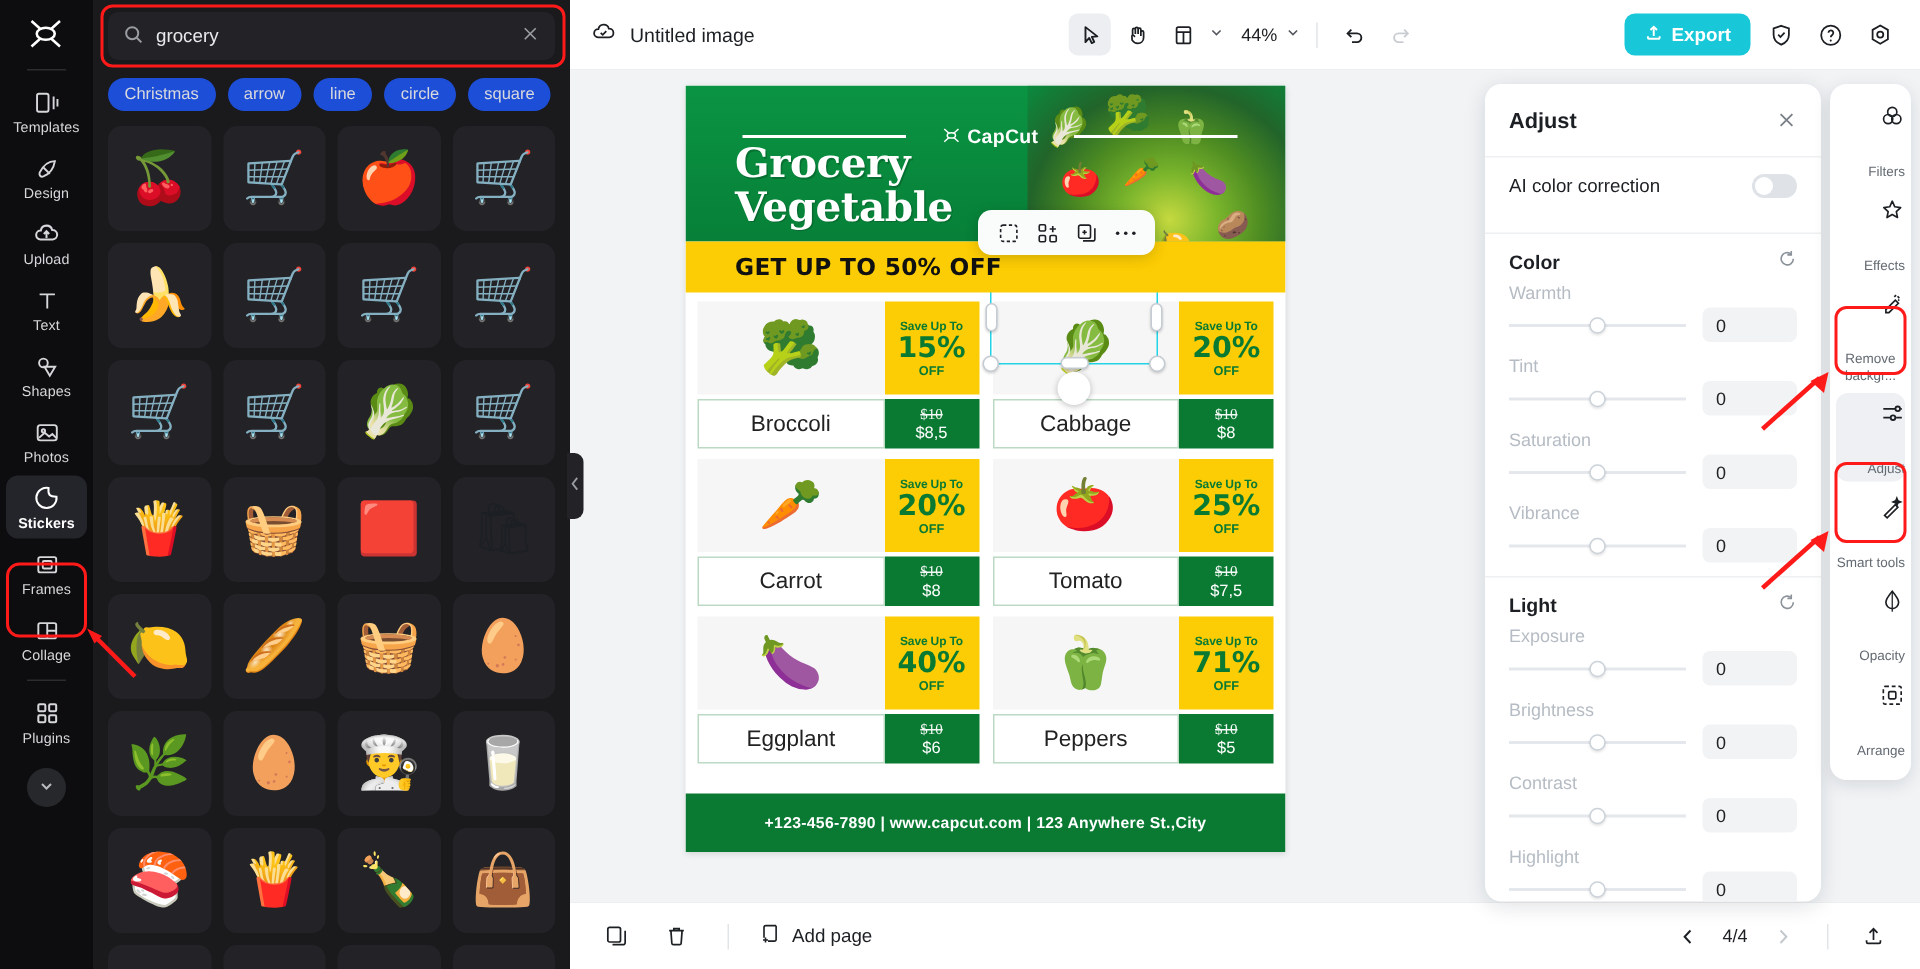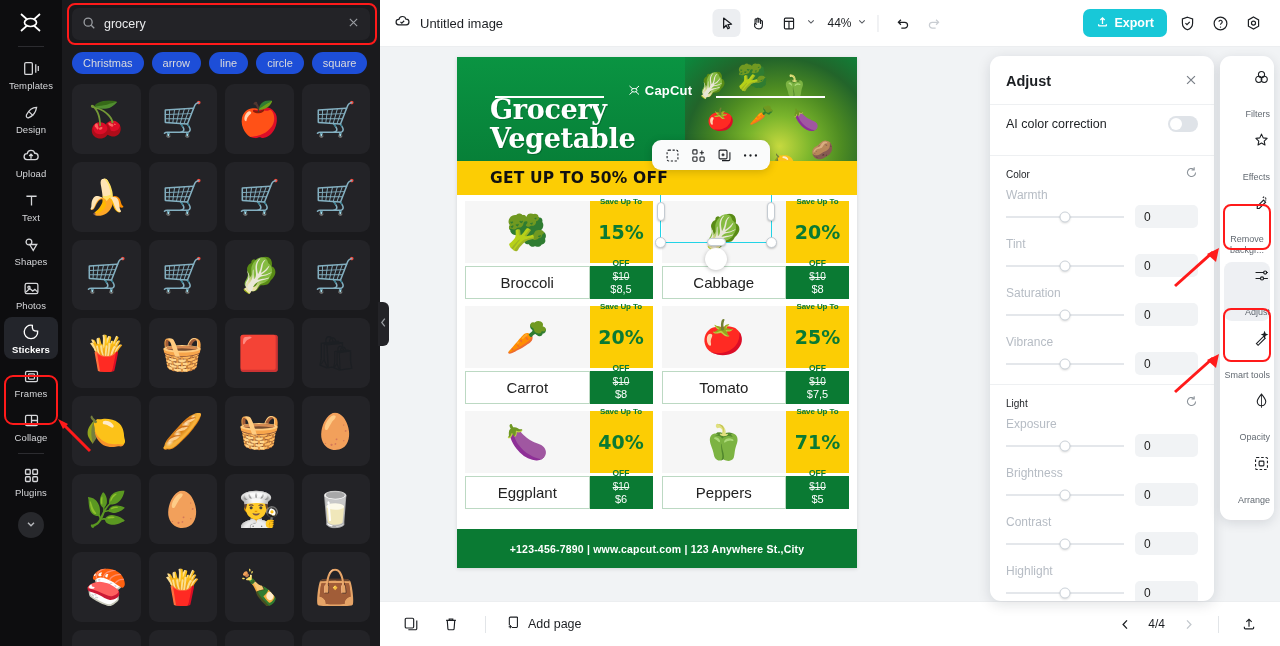--- a/index.html
+++ b/index.html
@@ -100,21 +100,21 @@
   .page-wrap { position: absolute; left: 77px; top: 10px; width: 400px; }
   .page-head { display: flex; align-items: center; height: 22px; padding: 0 2px; }
   .page-label { font-size: 11.5px; color: #80868e; }
   .page-head-right { margin-left: auto; display: flex; align-items: center; gap: 11px; }
 
   .canvas {
     width: 400px; height: 511px; background: #fff; position: relative;
     box-shadow: 0 1px 4px rgba(0,0,0,.12); overflow: hidden;
   }
   .c-hero { height: 104px; background: linear-gradient(180deg,#0a9442 0%,#078038 100%); position: relative; overflow: hidden; }
-  .brandline { position: absolute; top: 26px; display: flex; align-items: flex-end; gap: 24px; left: 38px; width: 330px; }
+  .brandline { position: absolute; top: 26px; display: flex; align-items: center; gap: 24px; left: 38px; width: 330px; }
   .bl { flex: 1; height: 2px; background: #fff; }
   .brandname { display: flex; align-items: center; gap: 4px; color: #fff; font-size: 13px; font-weight: bold; letter-spacing: .2px; }
   .hero-title {
     position: absolute; left: 33px; top: 38px; color: #fff;
     font-family: "DejaVu Serif", serif; font-weight: bold;
     font-size: 27px; line-height: 29px; letter-spacing: -.3px;
     text-shadow: 1px 1px 0 rgba(0,0,0,.18);
   }
   .hero-img {
     position: absolute; right: 0; top: 0; width: 172px; height: 144px;
@@ -128,35 +128,35 @@
   .c-band .bt { font-family: "DejaVu Sans", sans-serif; font-weight: bold; font-size: 15.5px; color: #111; letter-spacing: .2px; }
   .c-grid { padding: 6px 8px 2px; display: grid; grid-template-columns: 1fr 1fr; gap: 7px 9px; }
   .prod { position: relative; }
   .prod-top { display: flex; height: 62px; }
   .prod-pic {
     flex: 1; display: flex; align-items: center; justify-content: center;
     background: #f6f6f6; font-size: 34px; line-height: 1;
   }
   .prod-save {
     width: 63px; background: #fccd04; display: flex; flex-direction: column;
-    align-items: center; justify-content: center; color: #0a7a33; padding-top: 1px; gap: 16px;
+    align-items: center; justify-content: center; color: #0a7a33; padding-top: 1px;
   }
   .sv-top { font-size: 8px; font-weight: bold; letter-spacing: -.1px; }
   .sv-pct { font-family: "DejaVu Sans", sans-serif; font-size: 19px; font-weight: bold; line-height: 20px; }
   .sv-off { font-size: 8.5px; font-weight: bold; }
   .prod-bot { display: flex; height: 33px; margin-top: 3px; }
   .prod-name {
     flex: 1; border: 1px solid #bcd9c3; display: flex; align-items: center;
     justify-content: center; font-size: 15px; color: #222; background: #fff;
   }
   .prod-price {
     width: 63px; background: #0a7a33; color: #fff; display: flex;
     flex-direction: column; align-items: center; justify-content: center; line-height: 12px;
   }
-  .old { font-size: 10px; text-decoration: line-through; opacity: .95; }
+  .old { font-size: 10px; text-decoration: line-through; opacity: .95; font-family: Liberation Serif, serif; }
   .new { font-size: 11px; }
   .c-foot {
     position: absolute; left: 0; bottom: 0; width: 100%; height: 39px; background: #0a7a33;
     display: flex; align-items: center; justify-content: center;
     color: #fff; font-size: 10.5px; font-weight: bold; letter-spacing: .2px;
   }
 
   
   .sel-box { position: absolute; left: 203px; top: 123px; width: 112px; height: 63px; border: 1.5px solid #22d3e6; }
   .hdl { position: absolute; background: #fff; border: 1px solid #c4cbd2; border-radius: 6px; box-shadow: 0 1px 2px rgba(0,0,0,.2); }
@@ -193,21 +193,21 @@
   .adj-title { font-size: 14.5px; font-weight: bold; }
   .adj-rule { height: 1px; background: #eef0f2; margin: 12px -16px 0; }
   .adj-row { display: flex; align-items: center; height: 38px; }
   .adj-row .lab { font-size: 12.5px; }
   .toggle {
     margin-left: auto; width: 30px; height: 16px; border-radius: 9px;
     background: #dfe3e8; position: relative; cursor: pointer;
   }
   .toggle .knob { position: absolute; left: 2px; top: 2px; width: 12px; height: 12px; border-radius: 50%; background: #fff; }
   .sec-head { display: flex; align-items: center; margin-top: 10px; }
-  .sec-title { font-size: 10px; font-weight: normal; text-align: right; }
+  .sec-title { font-size: 13px; font-weight: bold; text-align: right; }
   .slider-group { margin-top: 6px; }
   .sl-label { font-size: 12px; color: #b6bcc4; margin-bottom: 3px; }
   .sl-row { display: flex; align-items: center; gap: 11px; }
   .track { flex: 1; height: 2px; background: #e4e7eb; position: relative; }
   .knobS {
     position: absolute; left: 50%; top: 50%; transform: translate(-50%,-50%);
     width: 11px; height: 11px; border-radius: 50%; background: #fff;
     border: 1.4px solid #cbd2d9; box-shadow: 0 1px 2px rgba(0,0,0,.13);
   }
   .numbox {

